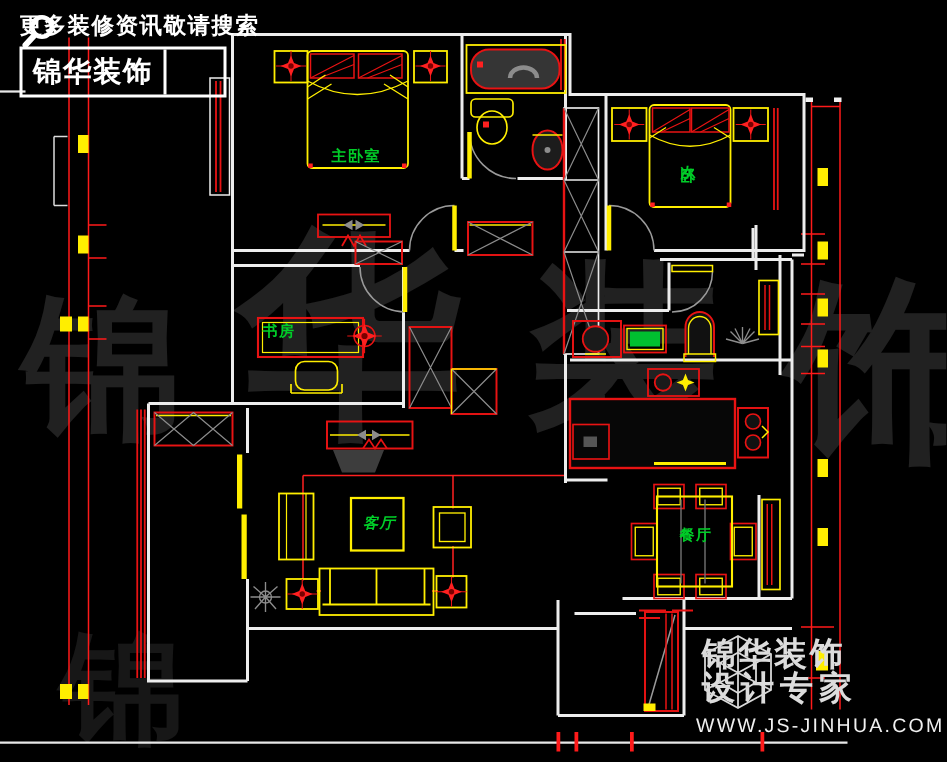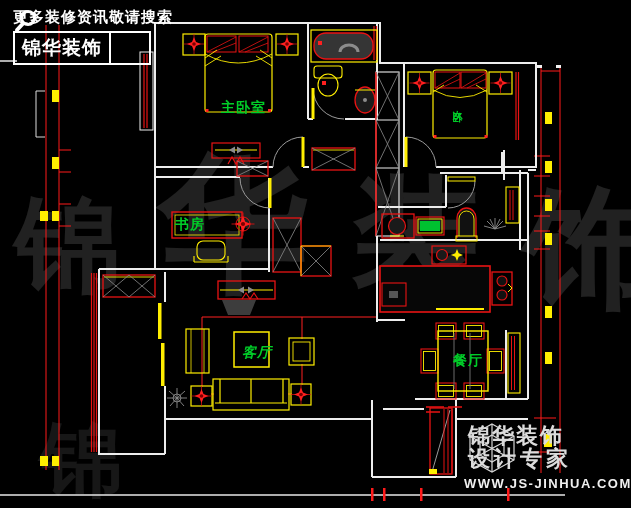--- a/index.html
+++ b/index.html
@@ -11,31 +11,31 @@
       font-weight:bold;line-height:1;pointer-events:none;}
   
   .promo{position:absolute;left:13px;top:8px;color:#fff;}
   .promo .tag{font-size:15px;font-weight:bold;letter-spacing:1px;white-space:nowrap;}
   .promo .box{margin-top:4px;width:134px;height:30px;border:2px solid #fff;
               display:flex;align-items:stretch;}
   .promo .brand{flex:1;display:flex;align-items:center;justify-content:center;
                 font-size:19px;font-weight:bold;letter-spacing:1px;white-space:nowrap;}
   .promo .mag{width:38px;border-left:2px solid #fff;display:flex;align-items:center;justify-content:center;}
   
-  .rlabel{position:absolute;color:#00cd28;font-size:14px;font-weight:bold;
+  .rlabel{position:absolute;color:#00cd28;font-size:10px;font-weight:bold;
           letter-spacing:1px;white-space:nowrap;line-height:1;}
   .rlabel.vert{writing-mode:vertical-rl;letter-spacing:2px;font-size:10px;}
   
   .logo{position:absolute;left:464px;top:421px;width:167px;color:#dcdcdc;}
   .logo .row{display:flex;}
   .logo .cube{width:56px;height:56px;flex:0 0 56px;}
   .logo .names{padding-left:4px;padding-top:2px;}
   .logo .brand{font-size:22px;font-weight:bold;letter-spacing:2px;line-height:1.15;white-space:nowrap;}
   .logo .sub{font-size:22px;font-weight:bold;letter-spacing:4px;line-height:1.15;white-space:nowrap;font-family:Liberation Mono, monospace;}
-  .logo .web{margin-top:2px;font-size:13px;font-weight:bold;letter-spacing:1.5px;
+  .logo .web{margin-top:2px;font-size:13px;font-weight:normal;letter-spacing:1.5px;
              color:#f0f0f0;white-space:nowrap;}
 </style>
 </head>
 <body>
 
 <div class="stage">
 
   <span class="wm" style="left:15px;top:192px;font-size:105px;">锦</span>
   <span class="wm" style="left:158px;top:148px;font-size:150px;">华</span>
   <span class="wm" style="left:352px;top:172px;font-size:132px;">装</span>

